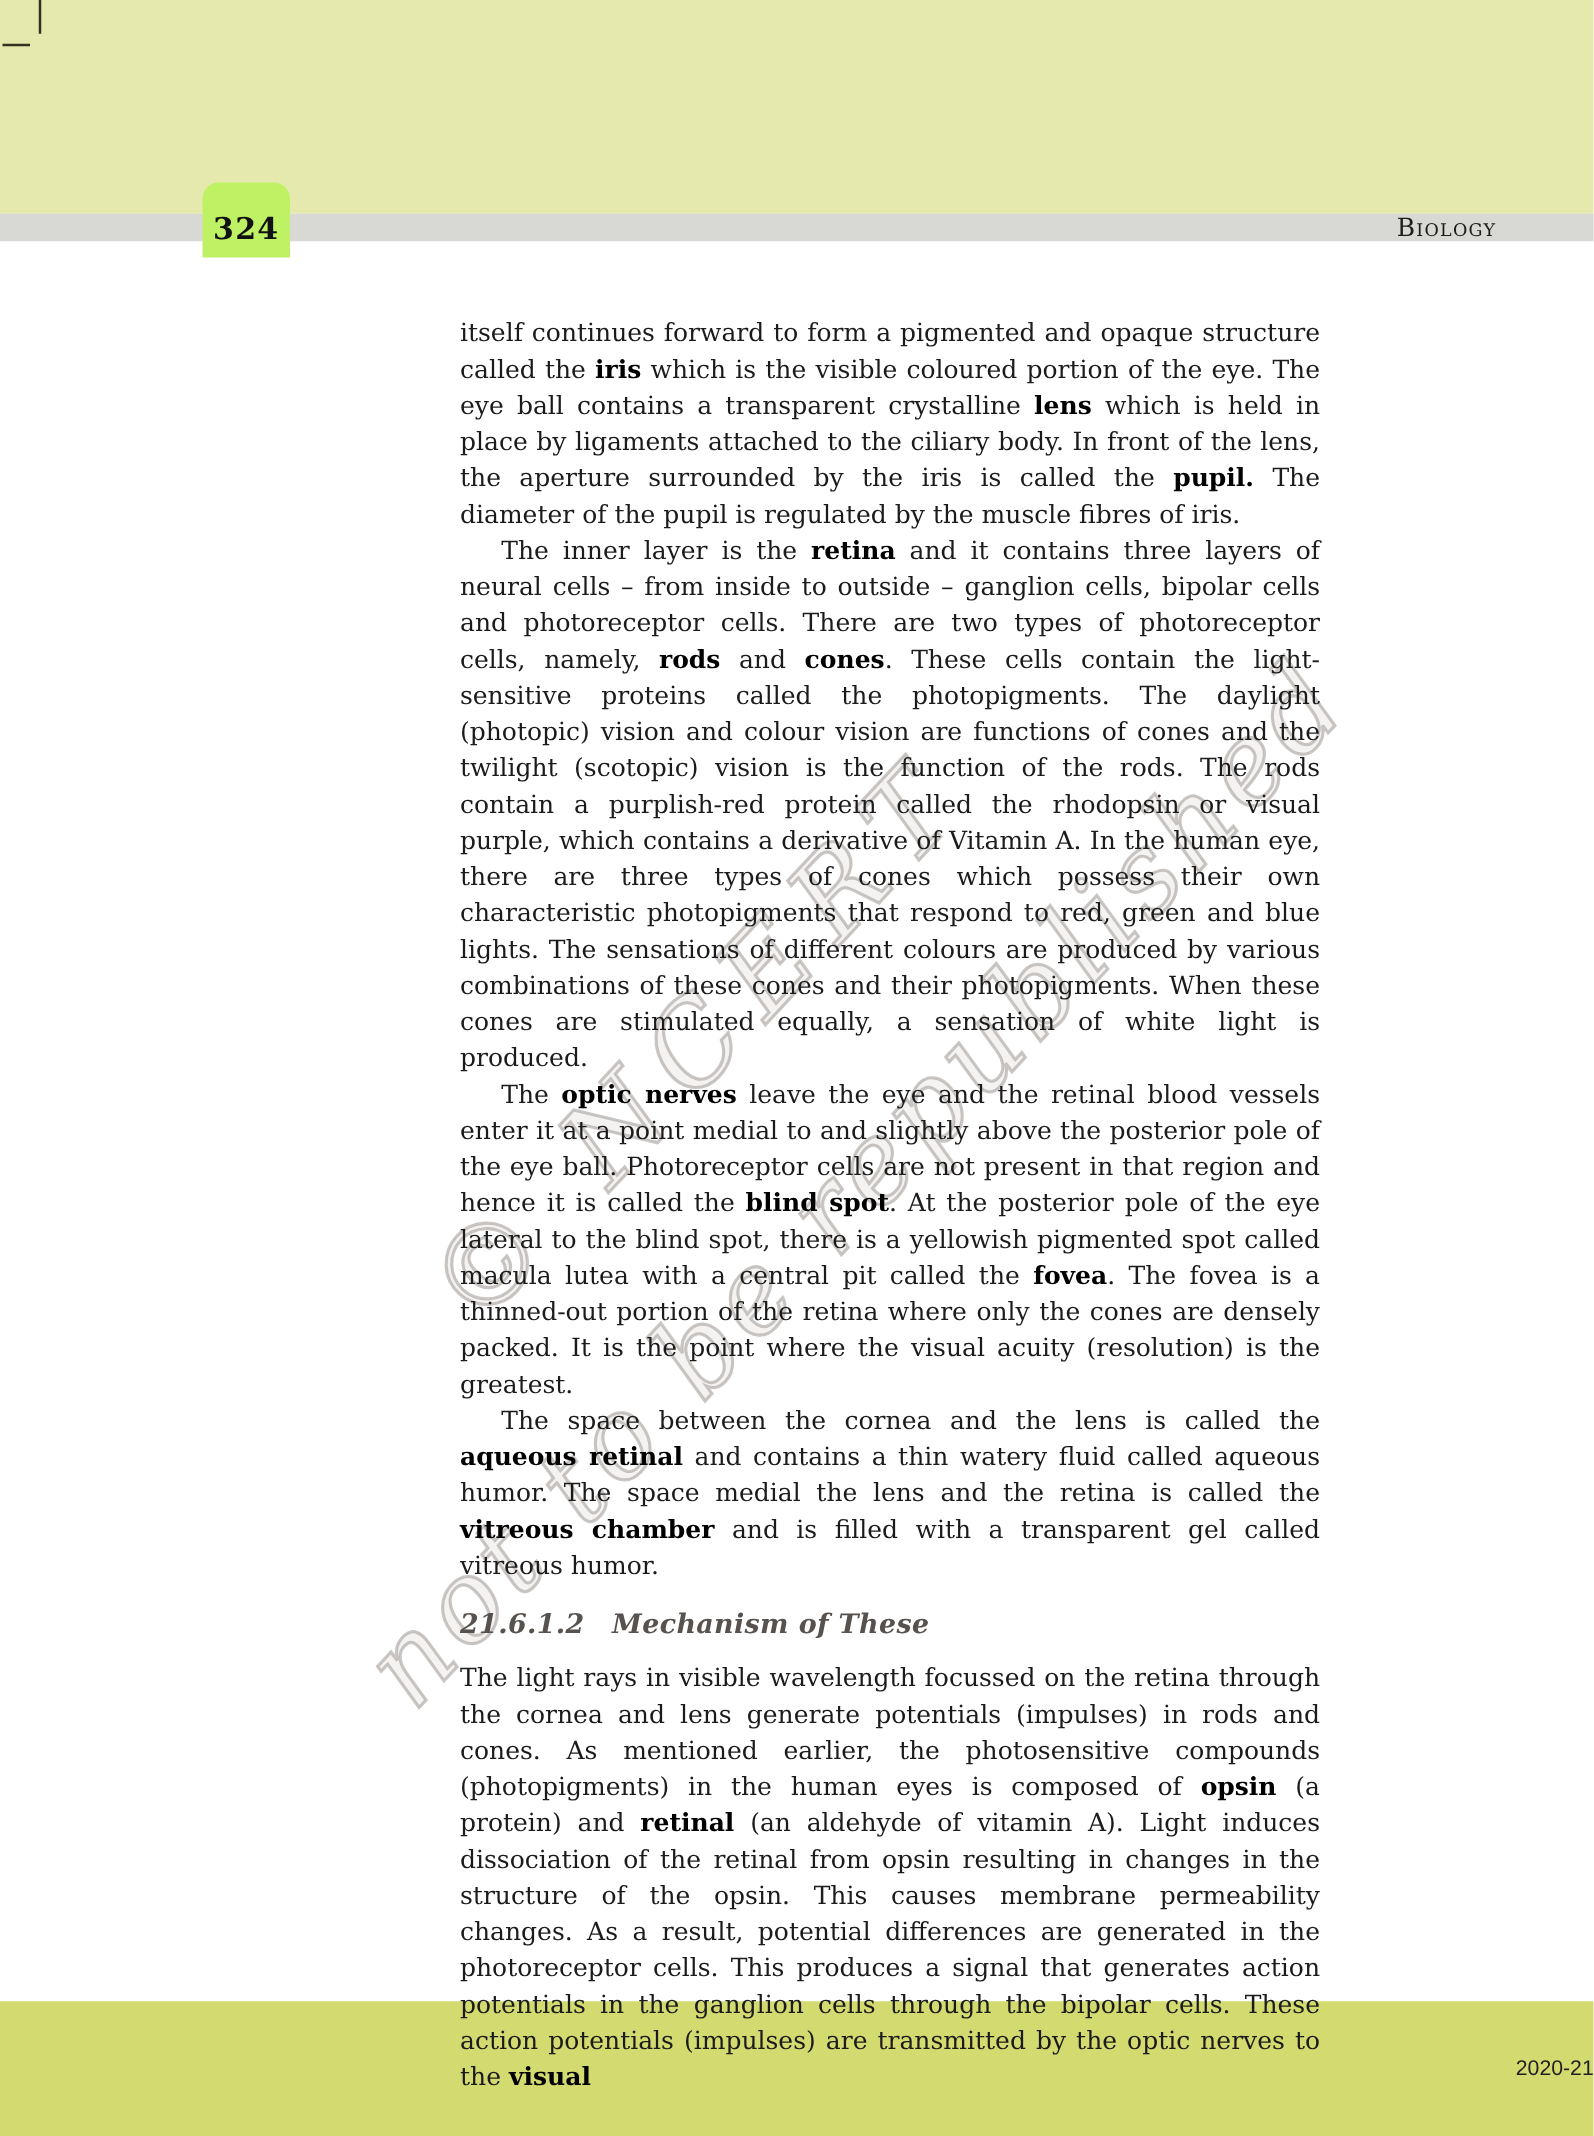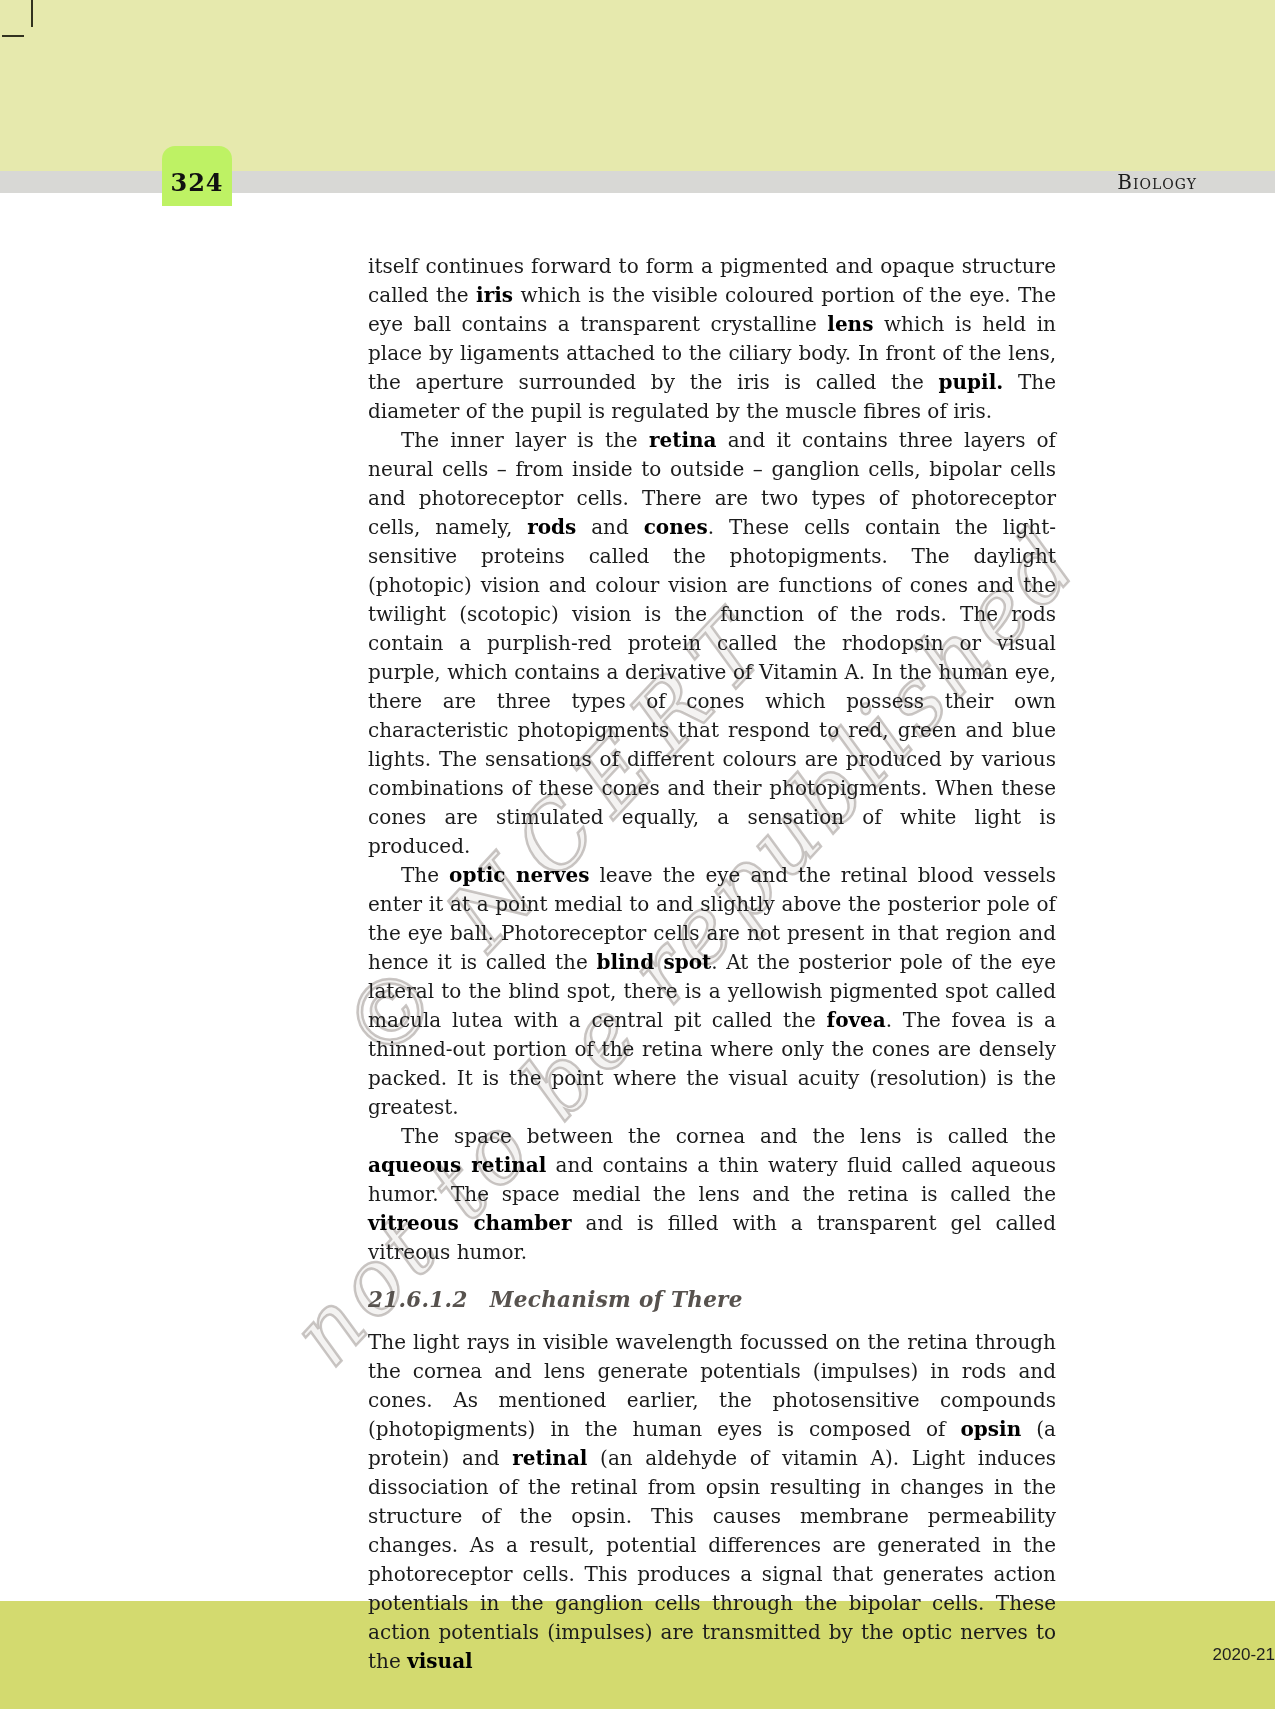--- a/index.html
+++ b/index.html
@@ -125,21 +125,21 @@
   <div class="watermark">
     <div class="wm-line1">© NCERT</div>
     <div class="wm-line2">not to be republished</div>
   </div>
 
   <div class="article">
       <p class=""><span>itself continues forward to form a pigmented and opaque structure called the </span><b>iris</b><span> which is the visible coloured portion of the eye. The eye ball contains a transparent crystalline </span><b>lens</b><span> which is held in place by ligaments attached to the ciliary body. In front of the lens, the aperture surrounded by the iris is called the </span><b>pupil.</b><span> The diameter of the pupil is regulated by the muscle fibres of iris.</span></p>
       <p class="indent"><span>The inner layer is the </span><b>retina</b><span> and it contains three layers of neural cells – from inside to outside – ganglion cells, bipolar cells and photoreceptor cells. There are two types of photoreceptor cells, namely, </span><b>rods</b><span> and </span><b>cones</b><span>. These cells contain the light-sensitive proteins called the photopigments. The daylight (photopic) vision and colour vision are functions of cones and the twilight (scotopic) vision is the function of the rods. The rods contain a purplish-red protein called the rhodopsin or visual purple, which contains a derivative of Vitamin A. In the human eye, there are three types of cones which possess their own characteristic photopigments that respond to red, green and blue lights. The sensations of different colours are produced by various combinations of these cones and their photopigments. When these cones are stimulated equally, a sensation of white light is produced.</span></p>
       <p class="indent"><span>The </span><b>optic nerves</b><span> leave the eye and the retinal blood vessels enter it at a point medial to and slightly above the posterior pole of the eye ball. Photoreceptor cells are not present in that region and hence it is called the </span><b>blind spot</b><span>. At the posterior pole of the eye lateral to the blind spot, there is a yellowish pigmented spot called macula lutea with a central pit called the </span><b>fovea</b><span>. The fovea is a thinned-out portion of the retina where only the cones are densely packed. It is the point where the visual acuity (resolution) is the greatest.</span></p>
       <p class="indent"><span>The space between the cornea and the lens is called the </span><b>aqueous retinal</b><span> and contains a thin watery fluid called aqueous humor. The space medial the lens and the retina is called the </span><b>vitreous chamber</b><span> and is filled with a transparent gel called vitreous humor.</span></p>
-      <h3 class="section-heading"><span class="h-num">21.6.1.2</span><span class="h-title">Mechanism of There</span></h3>
+      <h3 class="section-heading"><span class="h-num">21.6.1.2</span><span class="h-title">Mechanism of These</span></h3>
       <p class=""><span>The light rays in visible wavelength focussed on the retina through the cornea and lens generate potentials (impulses) in rods and cones. As mentioned earlier, the photosensitive compounds (photopigments) in the human eyes is composed of </span><b>opsin</b><span> (a protein) and </span><b>retinal</b><span> (an aldehyde of vitamin A). Light induces dissociation of the retinal from opsin resulting in changes in the structure of the opsin. This causes membrane permeability changes. As a result, potential differences are generated in the photoreceptor cells. This produces a signal that generates action potentials in the ganglion cells through the bipolar cells. These action potentials (impulses) are transmitted by the optic nerves to the </span><b>visual</b></p>
     </div>
 
   <div class="strip-bottom">
     <div class="footer-text">2020-21</div>
   </div>
 
 </div>
 
 </body></html>

